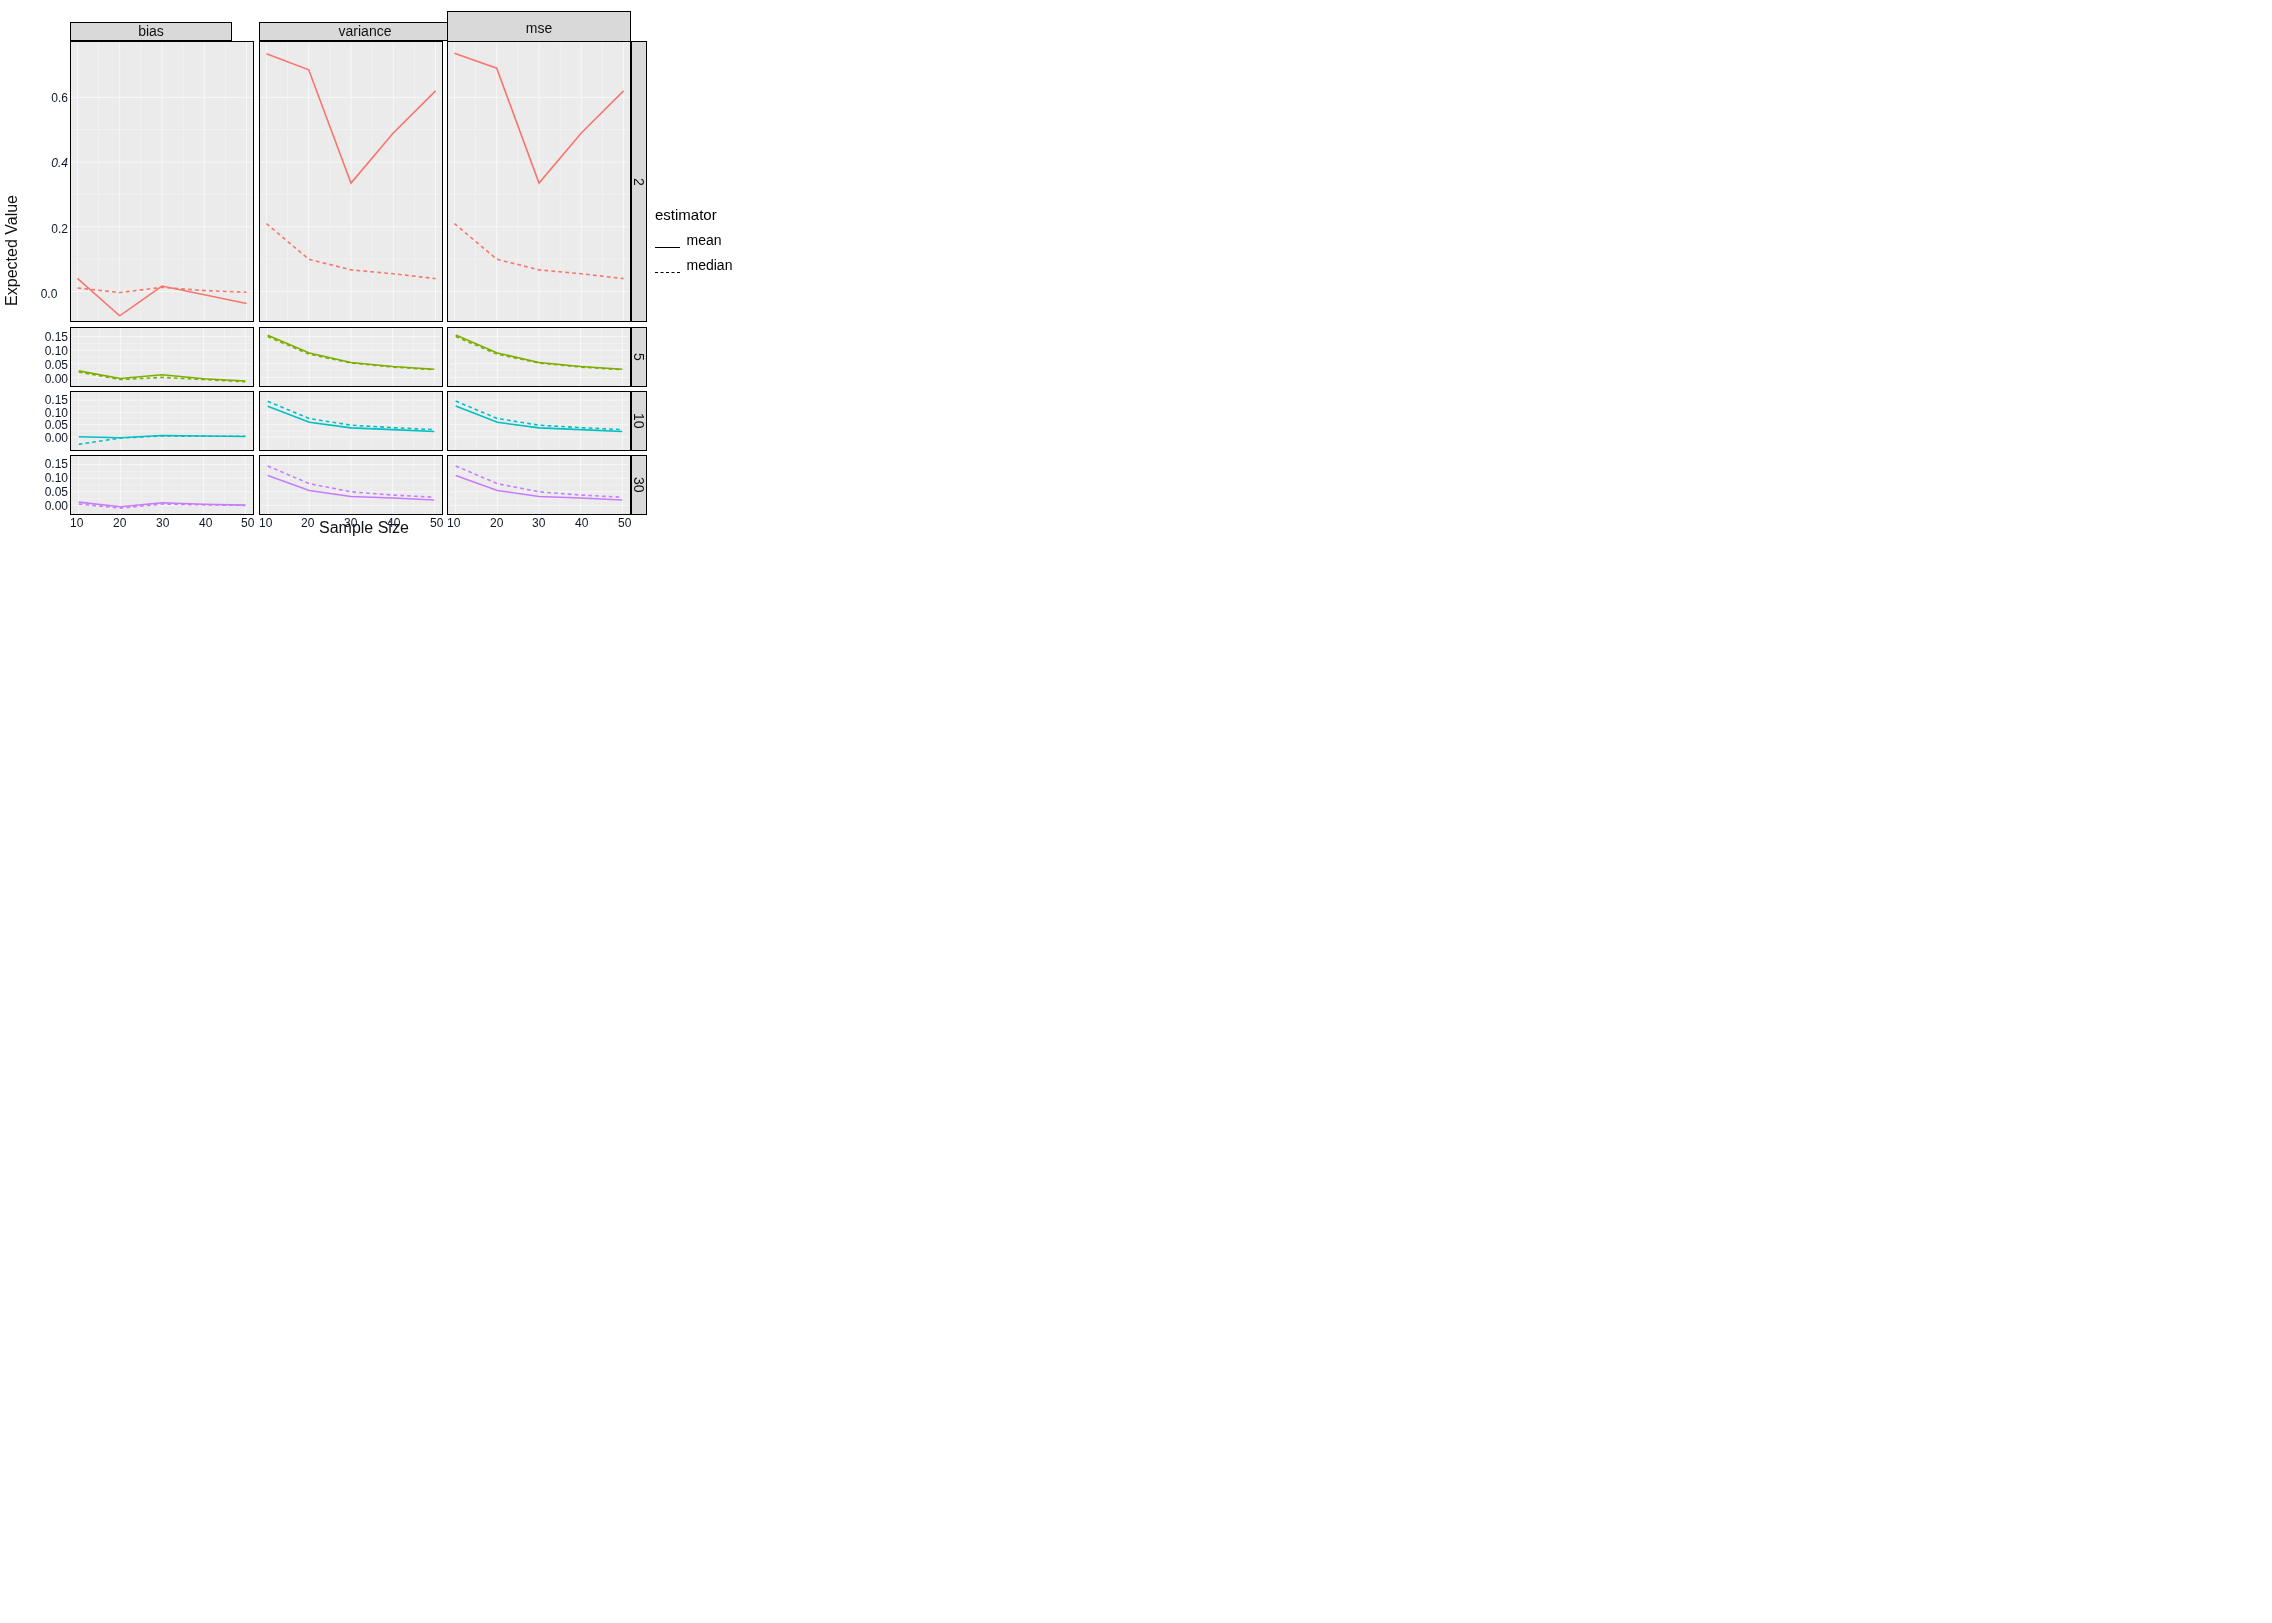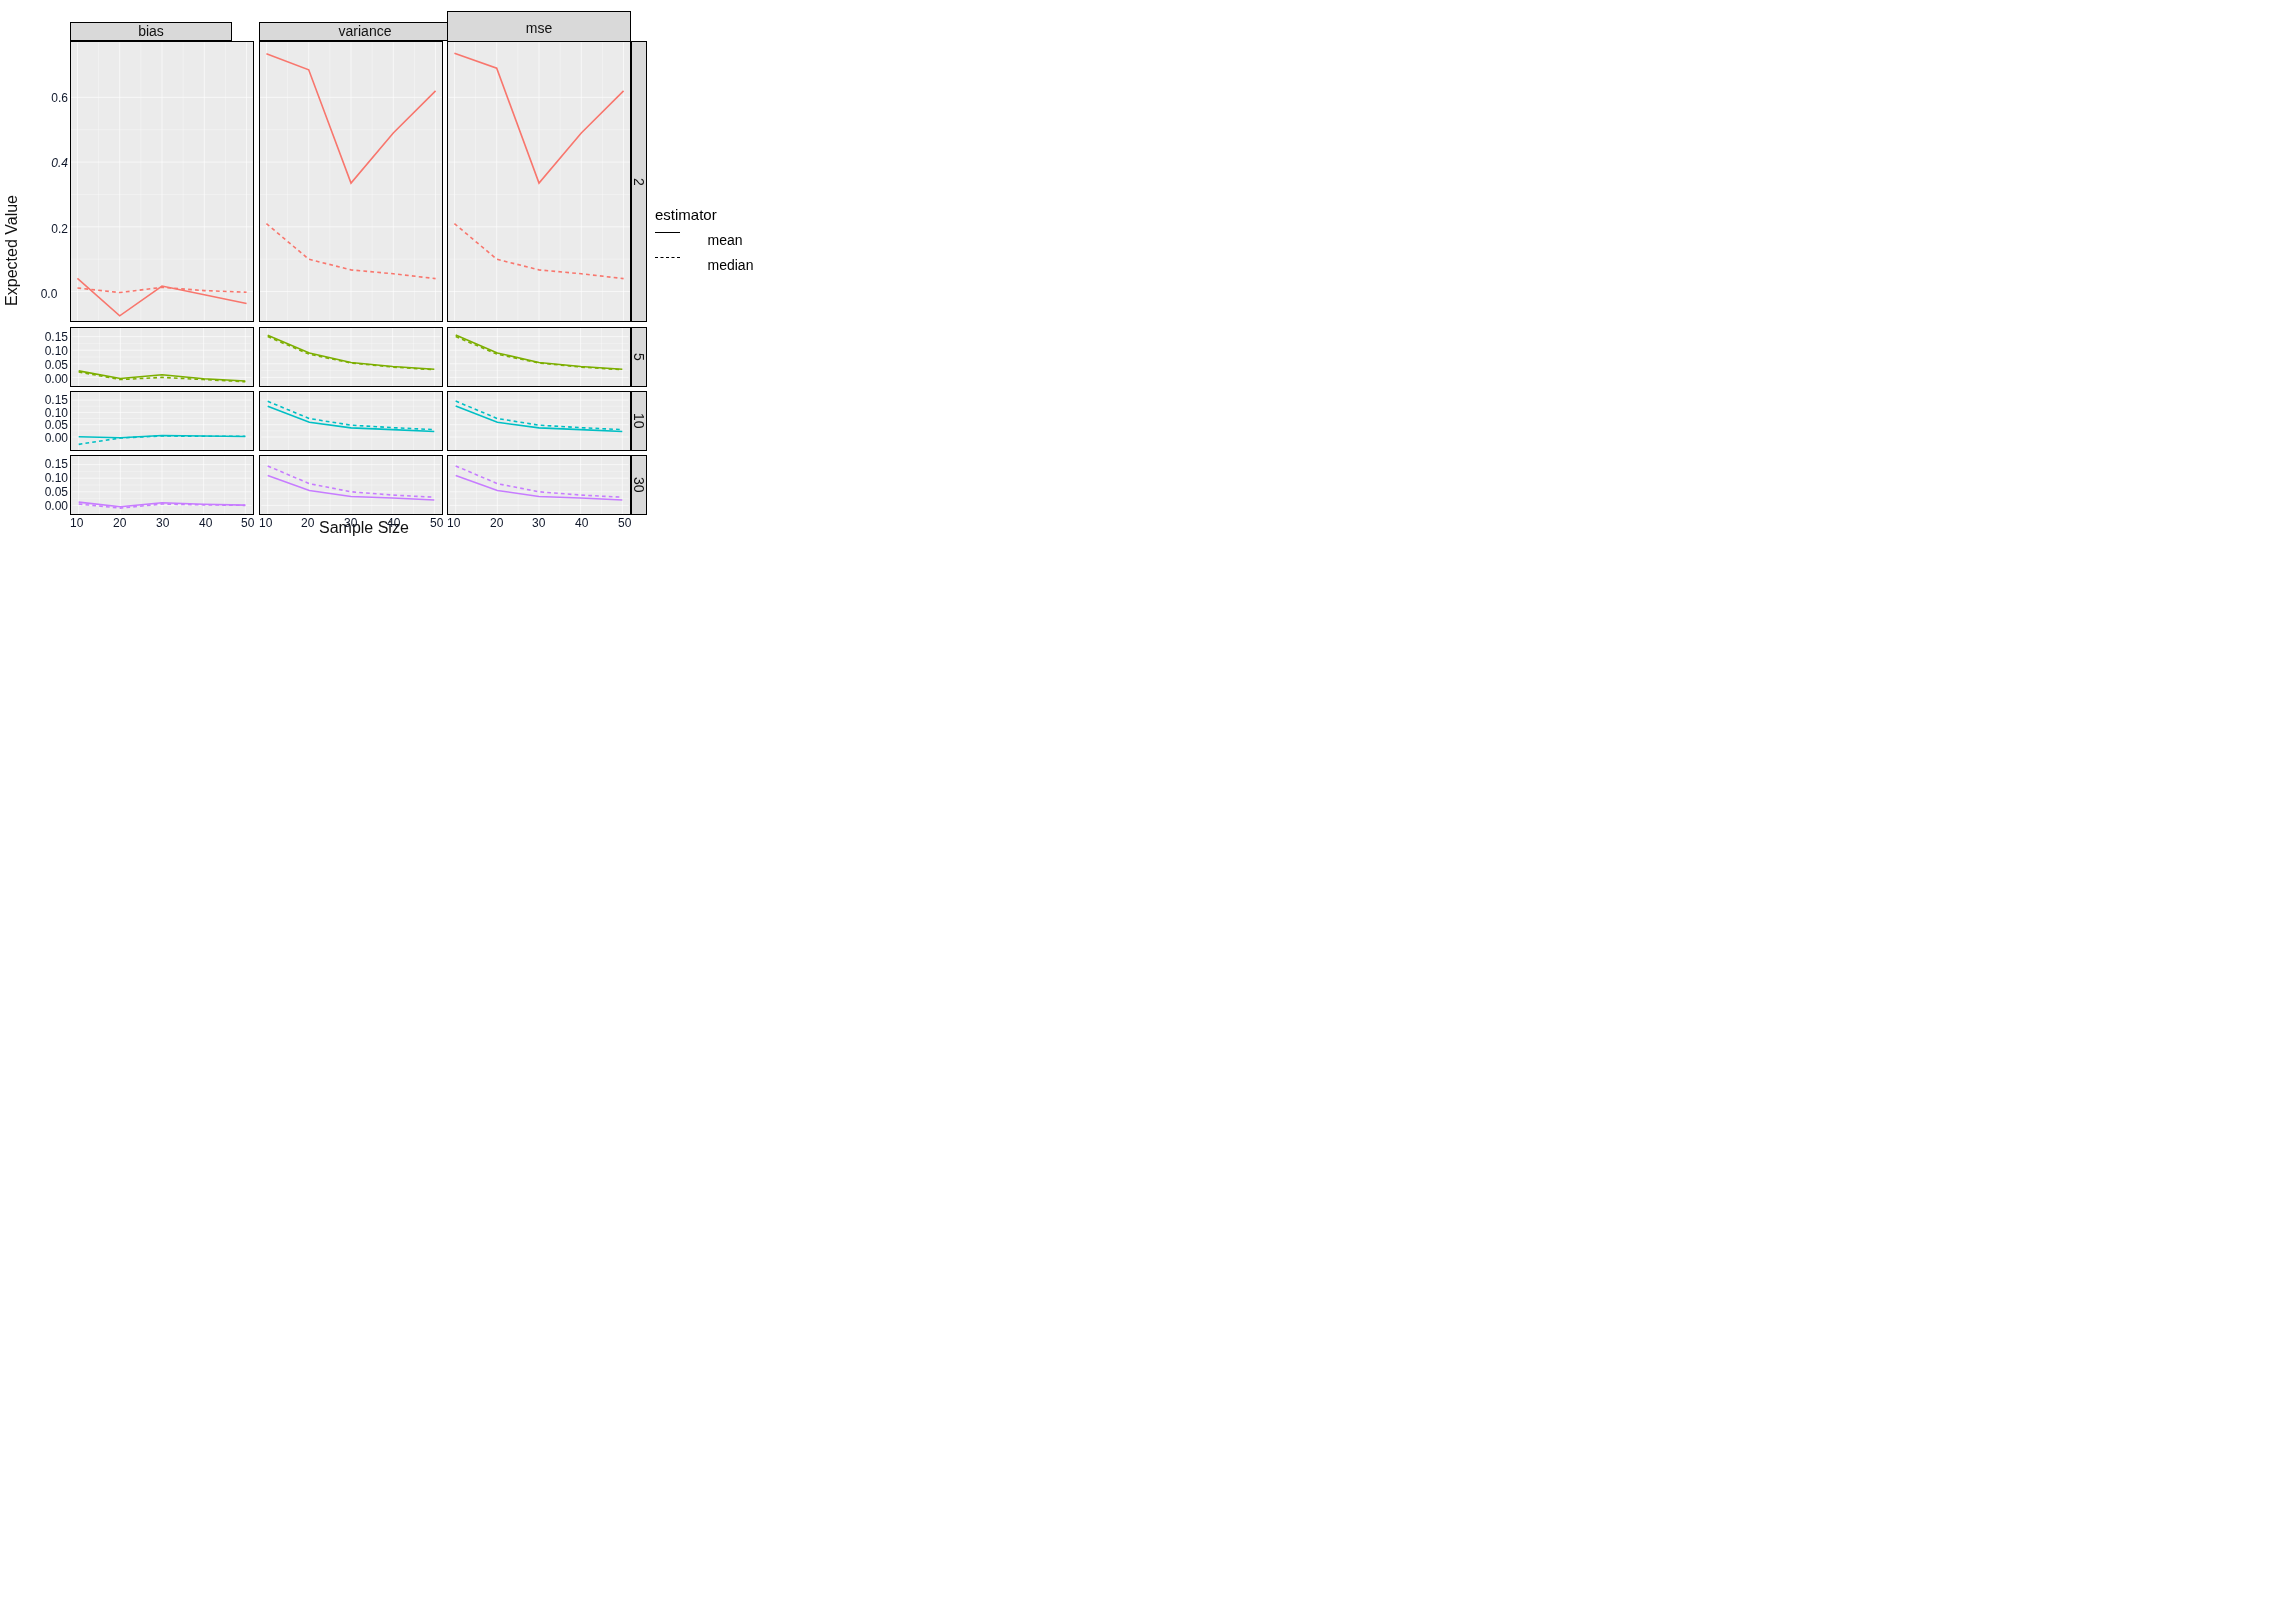--- a/index.html
+++ b/index.html
@@ -5,21 +5,21 @@
   html,body{margin:0;padding:0;background:#fff;font-family:Arial,Helvetica,sans-serif;}
   #wrap{position:relative;width:758px;height:541px;}
   .strip{background:#d9d9d9;border:0.5px solid #000;position:absolute;display:flex;align-items:center;justify-content:center;font-size:14px;color:#111;box-sizing:border-box;}
   .strip.rot span{writing-mode:vertical-rl;}
   .panel{position:absolute;background:#ebebeb;border:0.5px solid #000;box-sizing:border-box;overflow:hidden;}
   .ylab,.xlab{position:absolute;font-size:16px;color:#111;}
   .ylab{left:2.7px;top:195px;writing-mode:vertical-rl;transform:rotate(180deg);}
   .xlab{left:319px;top:519px;}
   .legend{position:absolute;left:655px;top:206px;font-size:14px;}
   .legend .title{font-size:15px;margin-bottom:8.7px;}
-  .legend .row{display:flex;align-items:flex-start;margin-bottom:9.7px;gap:21px;}
+  .legend .row{display:flex;align-items:flex-end;margin-bottom:9.7px;}
   .legend .key{width:25px;height:0;margin-right:6.5px;border-top-style:solid;border-top-color:#000;}
   .legend .key.solid{border-top-width:1.6px;}
   .legend .key.dash{border-top-width:1.6px;border-top-style:dashed;}
   .axis-text{position:absolute;font-size:12px;color:#0f172a;}
   svg{position:absolute;left:0;top:0;width:100%;height:100%;}
   svg line.grid{stroke:#fff;stroke-width:1.2;}
   svg line.gridmin{stroke:#fff;stroke-width:0.6;}
   svg polyline{fill:none;stroke-width:3;}
   svg polyline.dash{stroke-dasharray:7 6;}
 </style>

